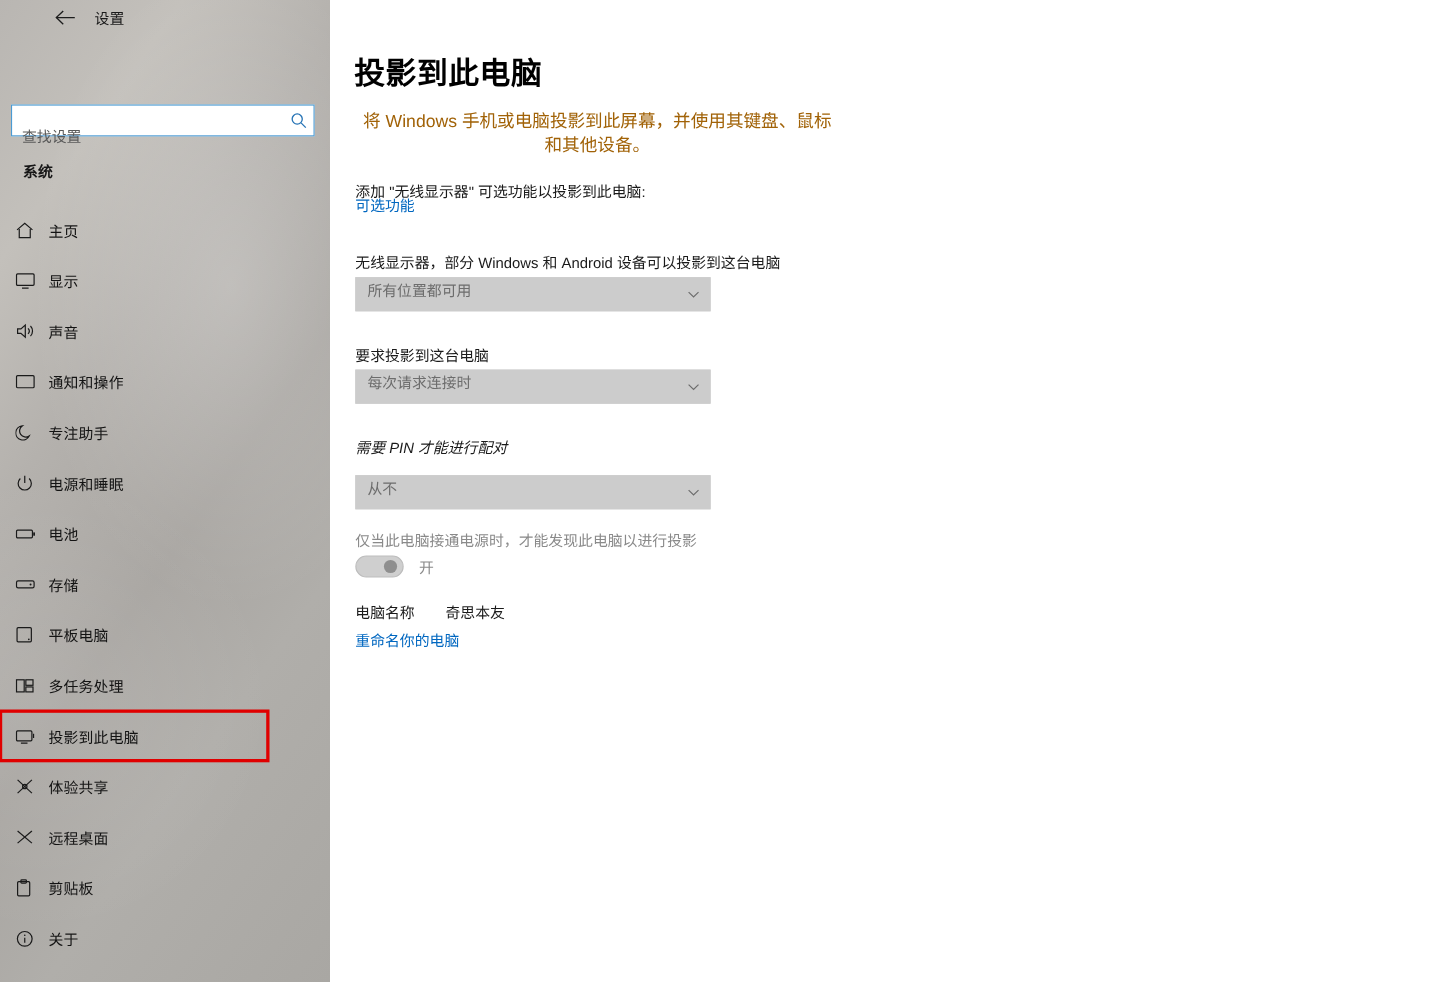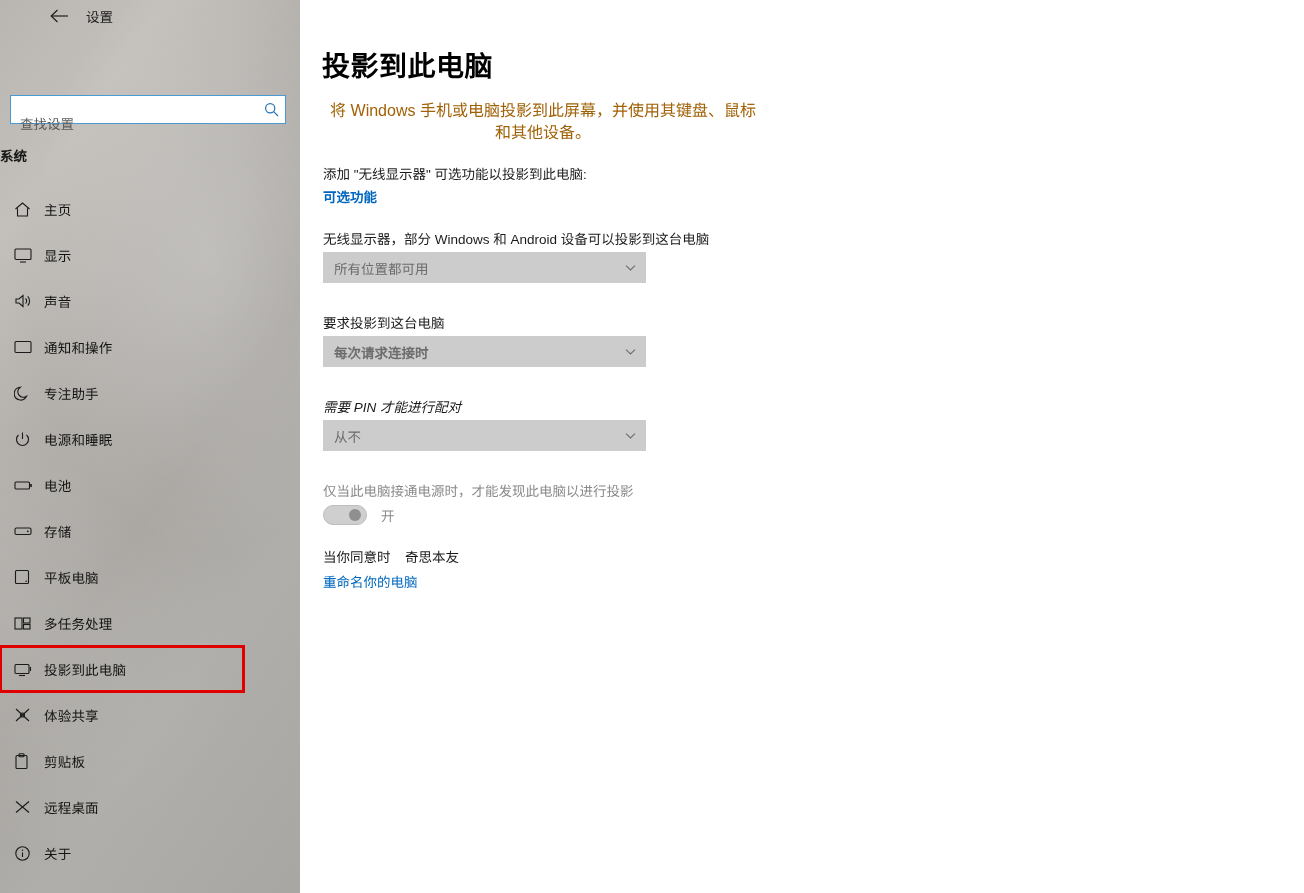--- a/index.html
+++ b/index.html
@@ -91,21 +91,21 @@
     height: 100%;
     display: flex;
     align-items: center;
     justify-content: center;
     color: #2573b5;
     font-size: 13px;
   }
 
   .section-label {
     position: absolute;
-    left: 0;
+    left: 21px;
     top: 145px;
     font-size: 13.5px;
     font-weight: bold;
     color: #161616;
     font-family: Liberation Mono, monospace;
   }
 
   #nav-list {
     position: absolute;
     left: 0;
@@ -178,40 +178,38 @@
   }
   .link {
     color: #0067c0;
     font-size: 13.5px;
     text-decoration: none;
     cursor: pointer;
   }
   #optional-features-link {
     position: absolute;
     left: 23px;
-    top: 186px;
-    font-weight: bold;
+    top: 176px;
   }
 
   .field-label {
     position: absolute;
     left: 23px;
     font-size: 13.5px;
     color: #1a1a1a;
   }
   .combo {
     position: absolute;
     left: 23px;
     width: 323px;
     height: 31px;
     background: #cccccc;
     border: 1px solid #cccccc;
     box-sizing: border-box;
     display: flex;
-    align-items: center;
     color: #6d6d6d;
     font-size: 13.5px;
   }
   .combo .combo-text {
     padding-left: 10px;
     flex: 1;
     white-space: nowrap;
     overflow: hidden;
   }
   .combo .chev {
@@ -219,23 +217,23 @@
     display: flex;
     align-items: center;
     justify-content: center;
     color: #6d6d6d;
     font-size: 11px;
   }
 
   #label-1 { top: 228px; }
   #combo-1 { top: 252px; }
   #label-2 { top: 312px; }
-  #combo-2 { top: 336px; font-weight: bold; }
+  #combo-2 { top: 336px; }
   #label-3 { top: 396px; font-style: italic; }
-  #combo-3 { top: 420px; }
+  #combo-3 { top: 432px; }
 
   #power-note {
     position: absolute;
     left: 23px;
     top: 480px;
     font-size: 13.5px;
     color: #8a8a8a;
   }
 
   #toggle-row {
@@ -437,36 +435,36 @@
           <path d="M2 2 L15 14" stroke="#1a1a1a" stroke-width="1.1" fill="none"></path>
           <path d="M15 2 L2 14" stroke="#1a1a1a" stroke-width="1.1" fill="none"></path>
           <circle cx="8.5" cy="8" r="2" fill="none" stroke="#1a1a1a" stroke-width="1.1"></circle>
         </svg>
       </span>
       <span class="nav-label">体验共享</span>
     </div>
 
     <div class="nav-item">
       <span class="nav-icon">
+        <svg width="17" height="16" viewBox="0 0 17 16" aria-hidden="true">
+          <path d="M2 2.5 L15 13.5" stroke="#1a1a1a" stroke-width="1.1" fill="none"></path>
+          <path d="M15 2.5 L2 13.5" stroke="#1a1a1a" stroke-width="1.1" fill="none"></path>
+        </svg>
+      </span>
+      <span class="nav-label">远程桌面</span>
+    </div>
+
+    <div class="nav-item">
+      <span class="nav-icon">
         <svg width="15" height="17" viewBox="0 0 15 17" aria-hidden="true">
           <rect x="2" y="2.5" width="11" height="13" rx="1" fill="none" stroke="#1a1a1a" stroke-width="1.1"></rect>
           <rect x="5" y="0.8" width="5" height="3" rx="0.8" fill="none" stroke="#1a1a1a" stroke-width="1.1"></rect>
         </svg>
       </span>
       <span class="nav-label">剪贴板</span>
-    </div>
-
-    <div class="nav-item">
-      <span class="nav-icon">
-        <svg width="17" height="16" viewBox="0 0 17 16" aria-hidden="true">
-          <path d="M2 2.5 L15 13.5" stroke="#1a1a1a" stroke-width="1.1" fill="none"></path>
-          <path d="M15 2.5 L2 13.5" stroke="#1a1a1a" stroke-width="1.1" fill="none"></path>
-        </svg>
-      </span>
-      <span class="nav-label">远程桌面</span>
     </div>
 
     <div class="nav-item">
       <span class="nav-icon">
         <svg width="17" height="17" viewBox="0 0 17 17" aria-hidden="true">
           <circle cx="8.5" cy="8.5" r="6.7" fill="none" stroke="#1a1a1a" stroke-width="1.1"></circle>
           <path d="M8.5 7.4 V12" stroke="#1a1a1a" stroke-width="1.1"></path>
           <circle cx="8.5" cy="5.2" r="0.75" fill="#1a1a1a"></circle>
         </svg>
       </span>
@@ -519,19 +517,19 @@
   <div id="power-note">仅当此电脑接通电源时，才能发现此电脑以进行投影</div>
 
   <div id="toggle-row">
     <div class="toggle">
       <div class="knob"></div>
     </div>
     <div class="toggle-label">开</div>
   </div>
 
   <div id="pc-name-row">
-    <div id="pc-name-label">当你同意时</div>
+    <div id="pc-name-label">电脑名称</div>
     <div id="pc-name-value">奇思本友</div>
   </div>
 
   <a class="link" id="rename-link">重命名你的电脑</a>
 
 </div>
 
 </body></html>

